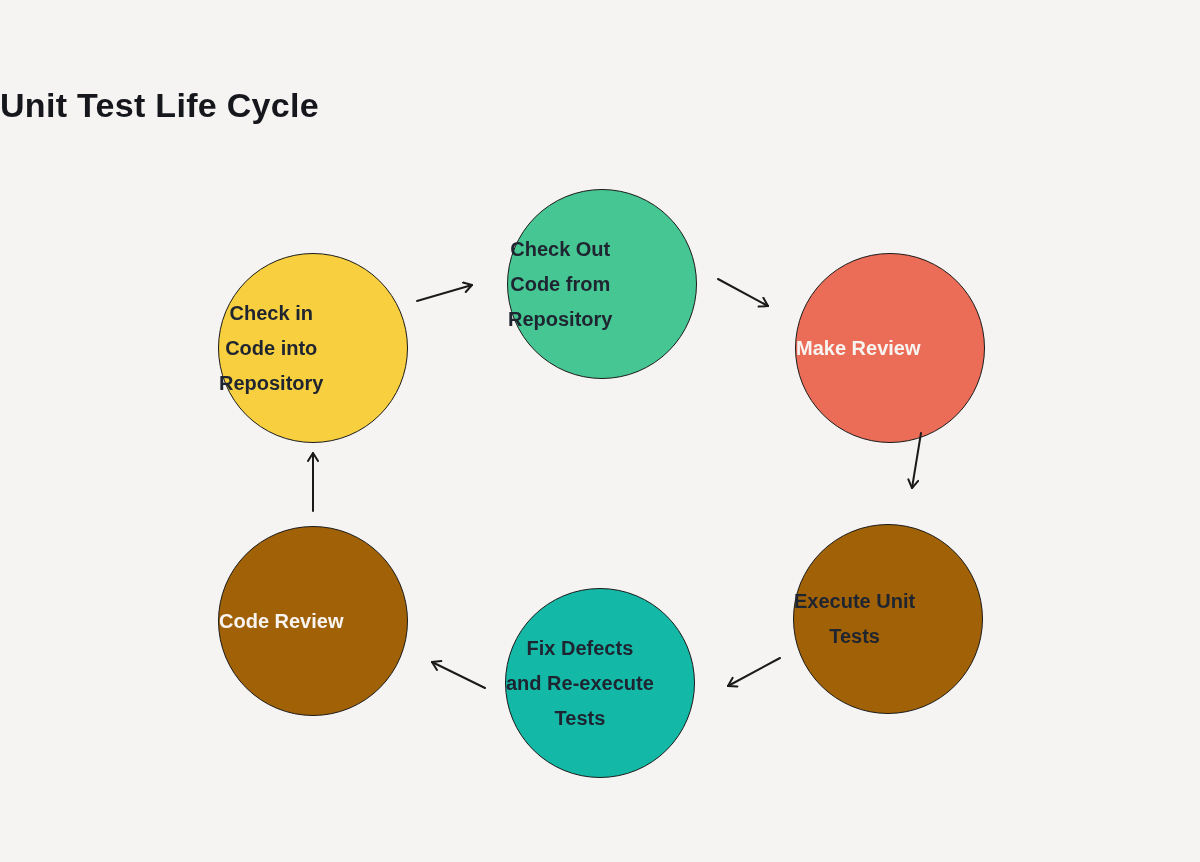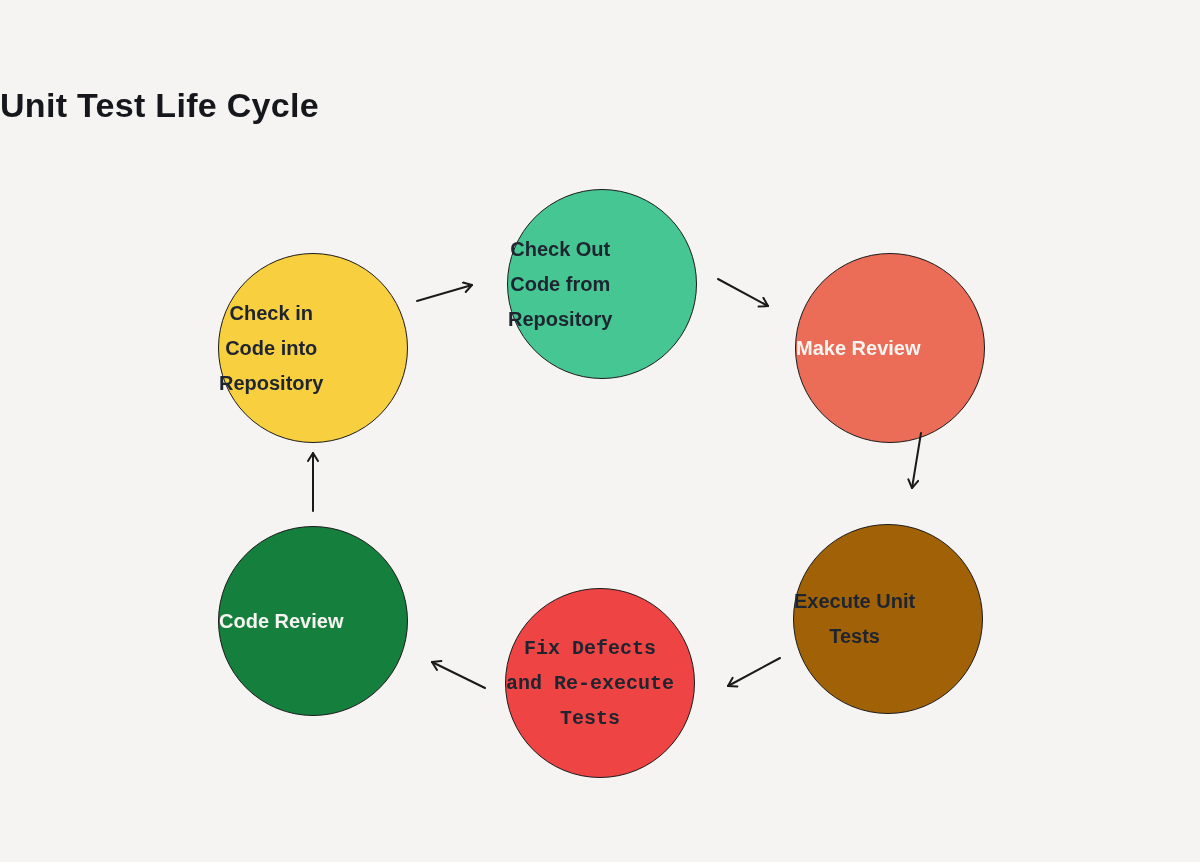--- a/index.html
+++ b/index.html
@@ -62,27 +62,27 @@
 
 <div class="node n-red" style="background: rgb(235, 109, 87); color: rgb(248, 244, 242); border-color: rgb(26, 26, 26);">
   <span class="node-label">Make Review</span>
 </div>
 
 <div class="node n-blue" style="background: #a16207; color: rgb(30, 36, 48); border-color: rgb(26, 26, 26);">
   <span class="node-label">Execute Unit
 Tests</span>
 </div>
 
-<div class="node n-gray" style="background: #ef4444; color: rgb(30, 36, 48); border-color: rgb(26, 26, 26); font-family: Liberation Mono, monospace;">
+<div class="node n-gray" style="background: #14b8a6; color: rgb(30, 36, 48); border-color: rgb(26, 26, 26);">
   <span class="node-label">Fix Defects
 and Re-execute
 Tests</span>
 </div>
 
-<div class="node n-purple" style="background: #15803d; color: rgb(248, 244, 242); border-color: rgb(26, 26, 26);">
+<div class="node n-purple" style="background: #a16207; color: rgb(248, 244, 242); border-color: rgb(26, 26, 26);">
   <span class="node-label">Code Review</span>
 </div>
 
 <div class="node n-yellow" style="background: rgb(248, 207, 62); color: rgb(30, 36, 48); border-color: rgb(26, 26, 26);">
   <span class="node-label">Check in
 Code into
 Repository</span>
 </div>
 
 <svg class="arrows" viewBox="0 0 1200 862" xmlns="http://www.w3.org/2000/svg">

